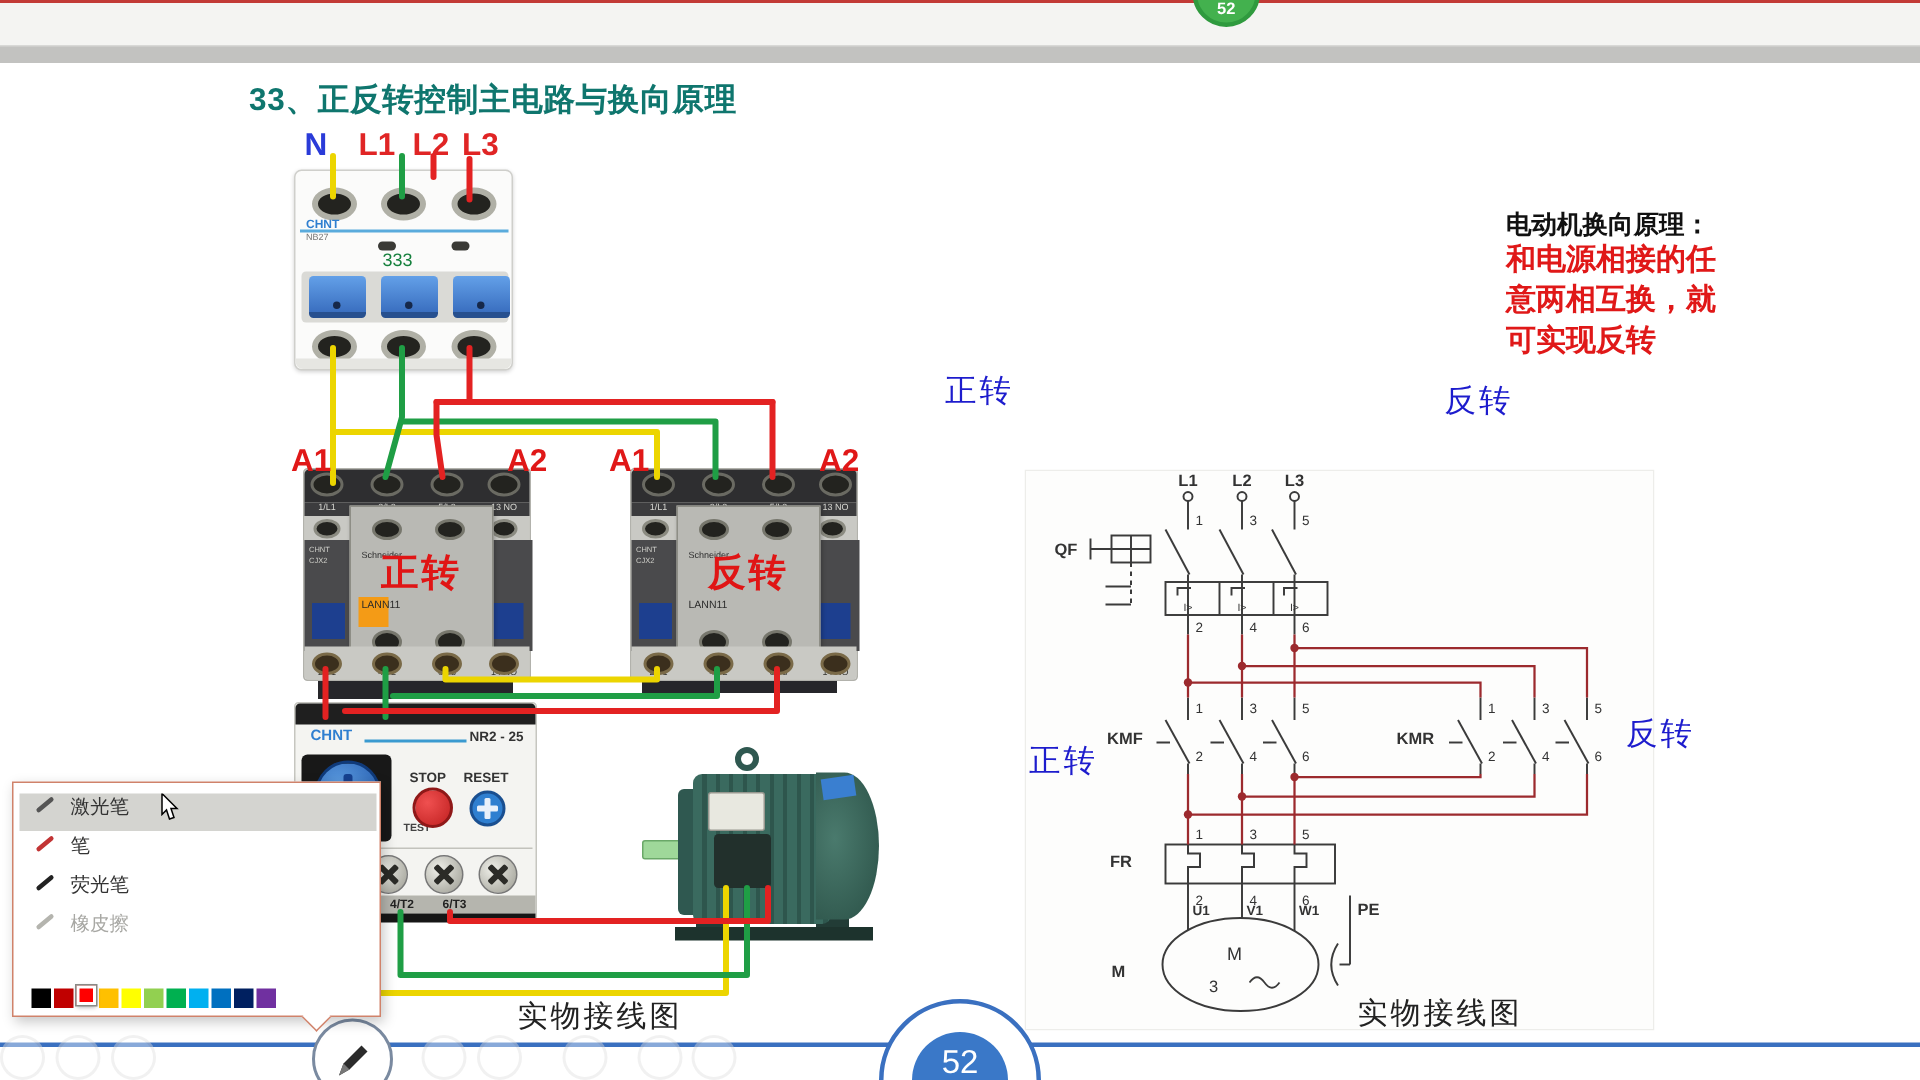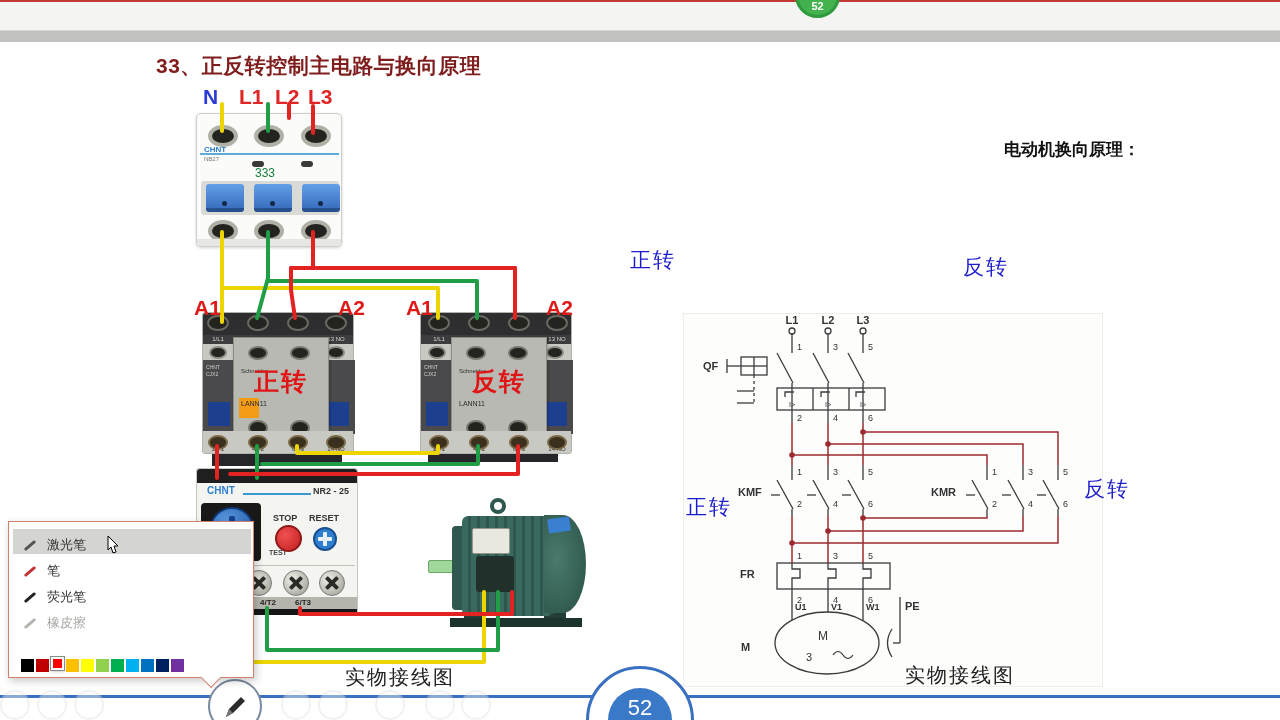--- a/index.html
+++ b/index.html
@@ -16,21 +16,21 @@
 
   .top-badge { left:795px; top:-27px; width:45px; height:45px; border-radius:50%;
     background:#43b14e; border:3px solid #2f9a3e; color:#fff; font-size:11px; font-weight:bold;
     display:flex; align-items:flex-end; justify-content:center; padding-bottom:3px; z-index:10; }
 
   .ribbon { left:1061px; top:0; width:152px; height:115px; background:#3c70c8; z-index:11;
     clip-path:polygon(0 0,100% 0,100% 100%,50% 91%,0 100%); color:#fff; text-align:center; }
   .ribbon-chapter { position:absolute; left:0; top:13px; width:100%; font-size:16px; letter-spacing:2px; }
   .ribbon-title { position:absolute; left:0; top:48px; width:100%; font-size:17px; font-weight:bold; letter-spacing:1px; }
 
-  .page-title { left:156px; top:52px; font-size:21px; font-weight:bold; color:#7f1d1d; letter-spacing:0.5px; z-index:4; }
+  .page-title { left:166px; top:52px; font-size:21px; font-weight:bold; color:#0f766e; letter-spacing:0.5px; z-index:4; }
 
   
   .phase { top:85px; font-size:21px; font-weight:600; z-index:8; }
   .phase-n { left:203px; color:#2a3bd8; }
   .phase-l { color:#e02525; }
 
   
   .breaker { left:196px; top:113px; width:146px; height:134px; background:#fbfbfa;
     border:1px solid #cfcfcb; border-radius:5px; box-shadow:0 1px 3px rgba(0,0,0,.18); z-index:3; }
   .term { position:absolute; border-radius:50%; background:#23231f; border:4px solid #b0b0a6; }
@@ -113,21 +113,21 @@
     line-height:27px; white-space:pre-line; z-index:4; }
   .dir-blue { font-size:21px; color:#1d1ccd; font-weight:500; z-index:8; letter-spacing:2px; }
   .caption { font-size:20px; color:#222; z-index:7; letter-spacing:2px; }
 
   
   .schematic { left:683px; top:313px; z-index:3; }
 
   
   .pen-menu { left:8px; top:521px; width:246px; height:157px; background:#fff; border:1px solid #d0826a;
     box-shadow:2px 3px 8px rgba(0,0,0,.22); z-index:20; }
-  .menu-row { position:absolute; left:4px; width:238px; height:25px; display:flex; align-items:flex-end; gap:9px; padding-left:9px; }
+  .menu-row { position:absolute; left:4px; width:238px; height:25px; display:flex; align-items:flex-start; gap:9px; padding-left:9px; }
   .menu-row.active { background:#d4d4d0; }
   .menu-label { font-size:13px; color:#333; }
   .menu-label.dim { color:#a8a8a4; }
   .menu-label.small { font-size:12px; }
   .pen-ico { width:16px; height:16px; position:relative; flex:0 0 16px; }
   .pen-ico i { position:absolute; left:1px; top:6px; width:14px; height:3px; border-radius:2px; transform:rotate(-40deg); }
   .erase-ico { width:14px; height:10px; border:1.5px solid #b0b0aa; border-radius:2px; flex:0 0 14px; margin-right:2px; }
   .swatch-row { position:absolute; left:12px; top:137px; display:flex; gap:2px; }
   .swatch { width:13px; height:13px; }
   .swatch.selected { transform:translateY(-2px); border:2px solid #fff; outline:1px solid #8a8a86; box-shadow:0 1px 3px rgba(0,0,0,.35); }
@@ -368,20 +368,23 @@
         <polyline points="291,268 291,290 295,318"></polyline>
         <polyline points="515,268 515,318"></polyline>
         <polyline points="217,446 217,478"></polyline>
         <polyline points="518,446 518,474 230,474"></polyline>
         <polyline points="300,608 300,614 512,614 512,592"></polyline>
       </g>
     </g>
   </svg>
 
   <div class="abs principle-h">电动机换向原理：</div>
+  <div class="abs principle-b">和电源相接的任
+意两相互换，就
+可实现反转</div>
   <div class="abs dir-blue" style="left:630px;top:246px;">正转</div>
   <div class="abs dir-blue" style="left:963px;top:253px;">反转</div>
   <div class="abs dir-blue" style="left:686px;top:493px;">正转</div>
   <div class="abs dir-blue" style="left:1084px;top:475px;">反转</div>
   <div class="abs caption" style="left:345px;top:664px;">实物接线图</div>
   <div class="abs caption" style="left:905px;top:662px;">实物接线图</div>
 
   <svg class="abs schematic" width="420" height="374" viewBox="0 0 420 374">
     <rect x="0.5" y="0.5" width="419" height="373" fill="#fdfdfc" stroke="#ededea"></rect>
     <g stroke="#3b3b3b" stroke-width="1.3" fill="none">

